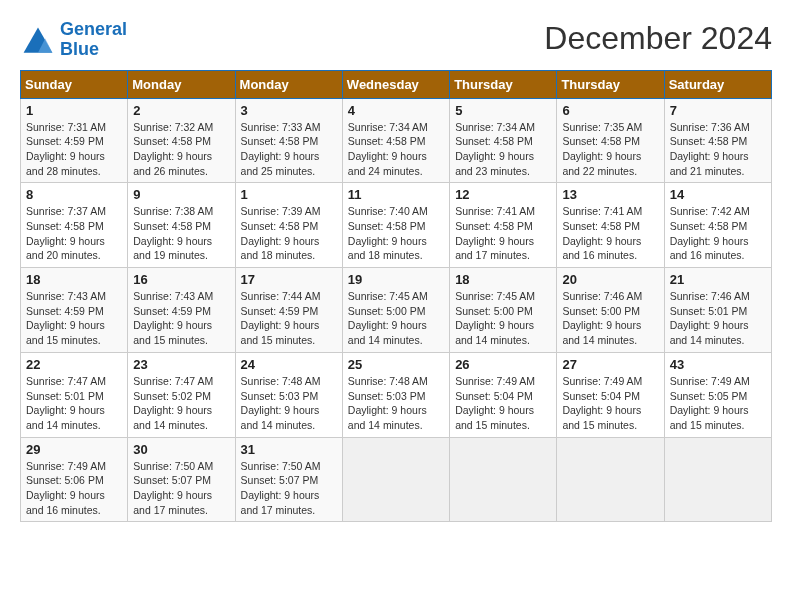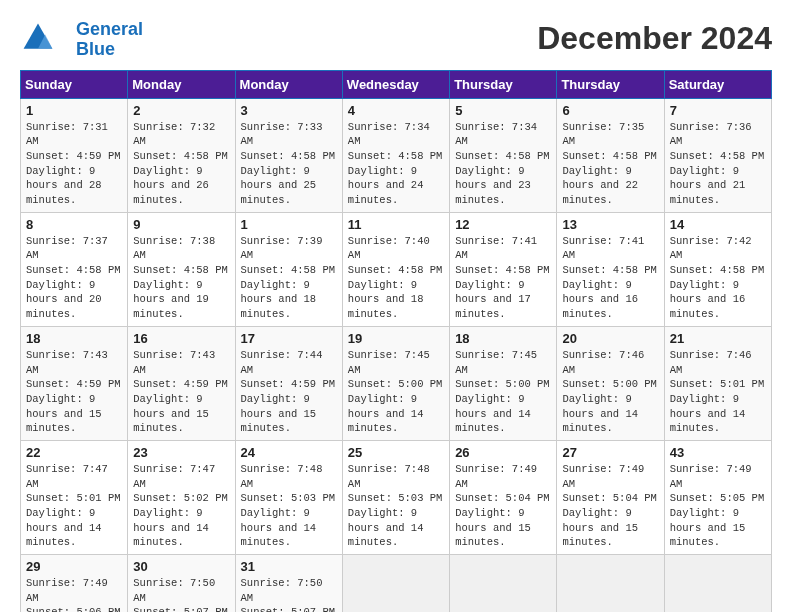--- a/index.html
+++ b/index.html
@@ -11,53 +11,53 @@
       padding: 20px;
     }
     .header {
       display: flex;
       justify-content: space-between;
       align-items: flex-start;
       margin-bottom: 10px;
     }
     .logo {
       display: flex;
-      align-items: flex-start;
-      gap: 20px;
+      align-items: flex-end;
+      gap: 4px;
     }
     .logo-text {
       font-size: 18px;
       font-weight: bold;
       color: #333;
       line-height: 1.1;
     }
     .logo-text .blue { color: #1a6fba; }
     .logo-icon {
       width: 36px;
       height: 36px;
     }
     .title-block {
       text-align: right;
     }
     .main-title {
       font-size: 32px;
-      font-weight: bold;
+      font-weight: normal;
       color: #333;
     }
     .subtitle {
       font-size: 14px;
       color: #555;
     }
     .calendar {
       width: 100%;
       border-collapse: collapse;
       font-size: 11px;
     }
     .calendar thead th {
-      background: #4c1d95;
+      background: #a16207;
       color: #fff;
       padding: 6px 4px;
       text-align: left;
       font-size: 13px;
       font-weight: bold;
       border: 1px solid #1a6fba;
     }
     .calendar tbody td {
       border: 1px solid #ccc;
       vertical-align: top;
@@ -76,21 +76,20 @@
       font-size: 13px;
       font-weight: bold;
       color: #222;
       display: block;
       margin-bottom: 2px;
     }
     .day-info {
       color: #333;
       font-size: 10.5px;
       line-height: 1.4;
-      font-family: Liberation Mono, monospace;
     }
     .empty-cell {
       background: #f0f0f0 !important;
     }
   </style>
 </head>
 <body>
 
 <div class="header">
   <div class="logo">

